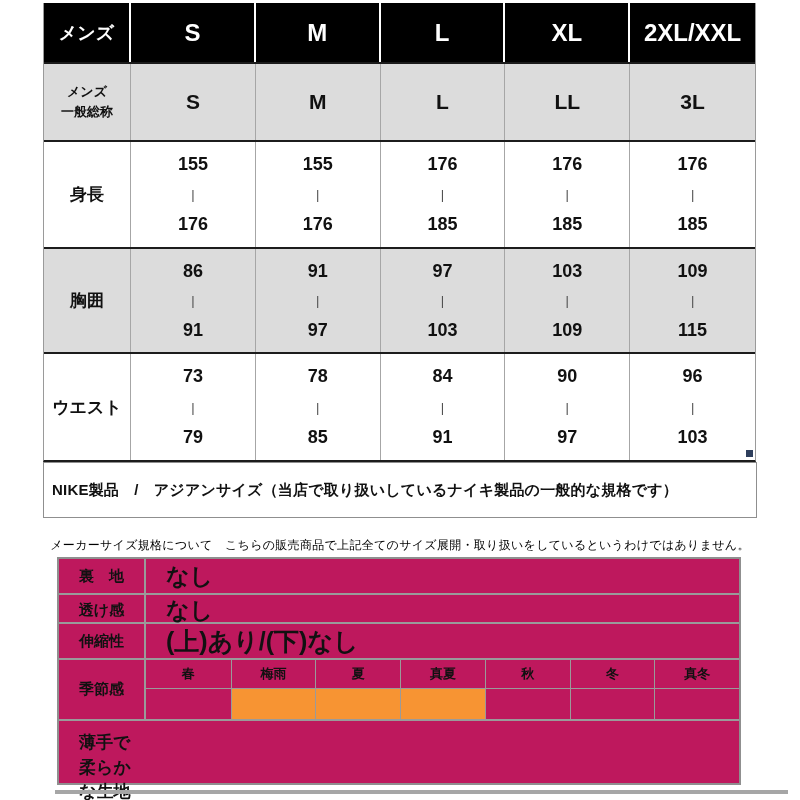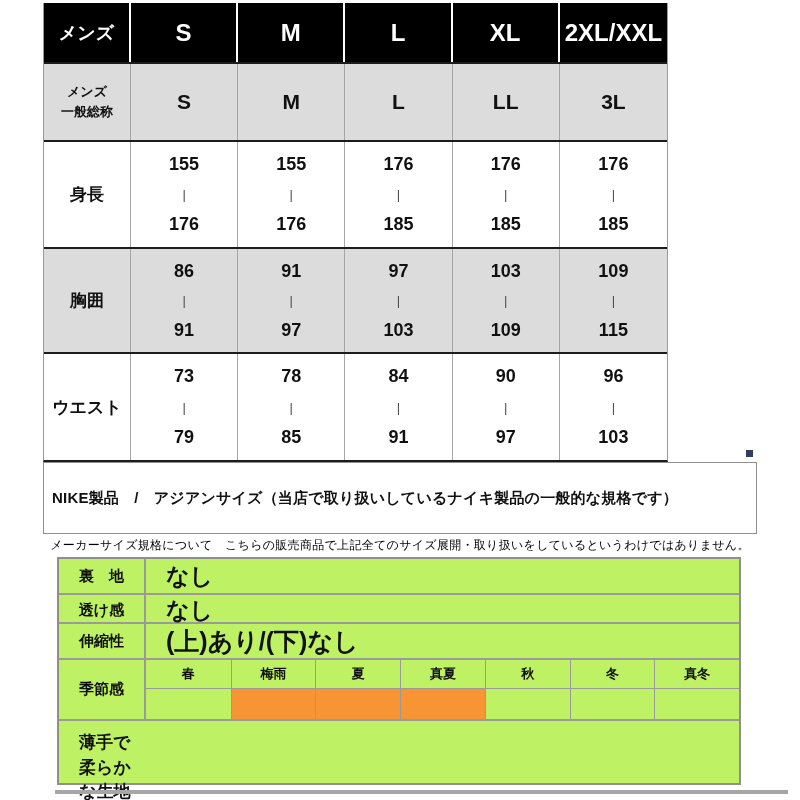--- a/index.html
+++ b/index.html
@@ -1,21 +1,21 @@
 <!DOCTYPE html>
 <html><head>
 <meta charset="utf-8">
 <style>
   * { margin:0; padding:0; box-sizing:border-box; }
   html,body { width:800px; height:800px; background:#fff;
     font-family:"Liberation Sans","DejaVu Sans",sans-serif; color:#111; }
   .abs { position:absolute; }
 
   
-  #size-table { left:43px; top:3px; width:625px;
+  #size-table { left:43px; top:3px; width:713px;
     border-left:1px solid #9a9a9a; border-right:1px solid #9a9a9a;
     border-bottom:2px solid #1c1c1c; }
   .t1-row { display:grid; grid-template-columns:87px repeat(5,1fr); }
   .t1-row + .t1-row { border-top:2px solid #1c1c1c; }
   .t1-cell { display:flex; align-items:center; justify-content:center;
     border-right:1px solid #a6a6a6; font-weight:bold; text-align:center; }
   .t1-cell:last-child { border-right:none; }
   .t1-header { height:59px; }
   .t1-header .t1-cell { color:#fff; font-size:24px; border-right:2px solid #fff; }
   .t1-header .t1-cell:last-child { border-right:none; }
@@ -24,31 +24,31 @@
   .t1-alias .t1-cell { font-size:21px; }
   .t1-alias .lab { font-size:13px; line-height:1.55; white-space:pre-line; }
   .t1-range .lab { font-size:17px; }
   .t1-range { height:107px; }
   .t1-range.h2 { height:105px; }
   .t1-range.h3 { height:108px; }
   .range { flex-direction:column; justify-content:space-evenly; font-size:18px; }
   .range .bar { font-size:13px; color:#4d4d4d; font-weight:normal; }
 
   
-  #note-box { left:43px; top:462px; width:714px; height:72px;
+  #note-box { left:43px; top:462px; width:714px; height:56px;
     border:1px solid #8f8f8f; display:flex; align-items:center;
     font-size:15px; font-weight:bold; padding-left:8px; letter-spacing:.2px; }
   #fill-handle { left:746px; top:450px; width:7px; height:7px; background:#2e3e5c; }
 
   
   #maker-note { left:43px; top:537px; width:714px; text-align:center;
     font-size:12px; color:#000000; letter-spacing:.3px; }
 
   
-  #spec-table { left:57px; top:557px; width:684px; border:2px solid #8f8f8f; background:#bef264; }
+  #spec-table { left:57px; top:557px; width:684px; border:2px solid #8f8f8f; background:#be185d; }
   .sp-row { display:grid; grid-template-columns:87px 1fr; }
   .sp-row + .sp-row { border-top:2px solid #9a9a9a; }
   .sp-lab { display:flex; align-items:center; justify-content:center;
     font-size:15px; font-weight:bold; border-right:2px solid #9a9a9a; text-align:center; }
   .sp-val { display:flex; align-items:center; padding-left:20px; font-weight:bold; }
   .r-lining  { height:34px; } .r-lining  .sp-val { font-size:23px; }
   .r-sheer   { height:29px; } .r-sheer   .sp-val { font-size:23px; }
   .r-stretch { height:36px; } .r-stretch .sp-val { font-size:25px;border-radius:6px; }
   .r-season  { height:61px; }
   .season-grid { display:grid; grid-template-columns:repeat(7,1fr);

